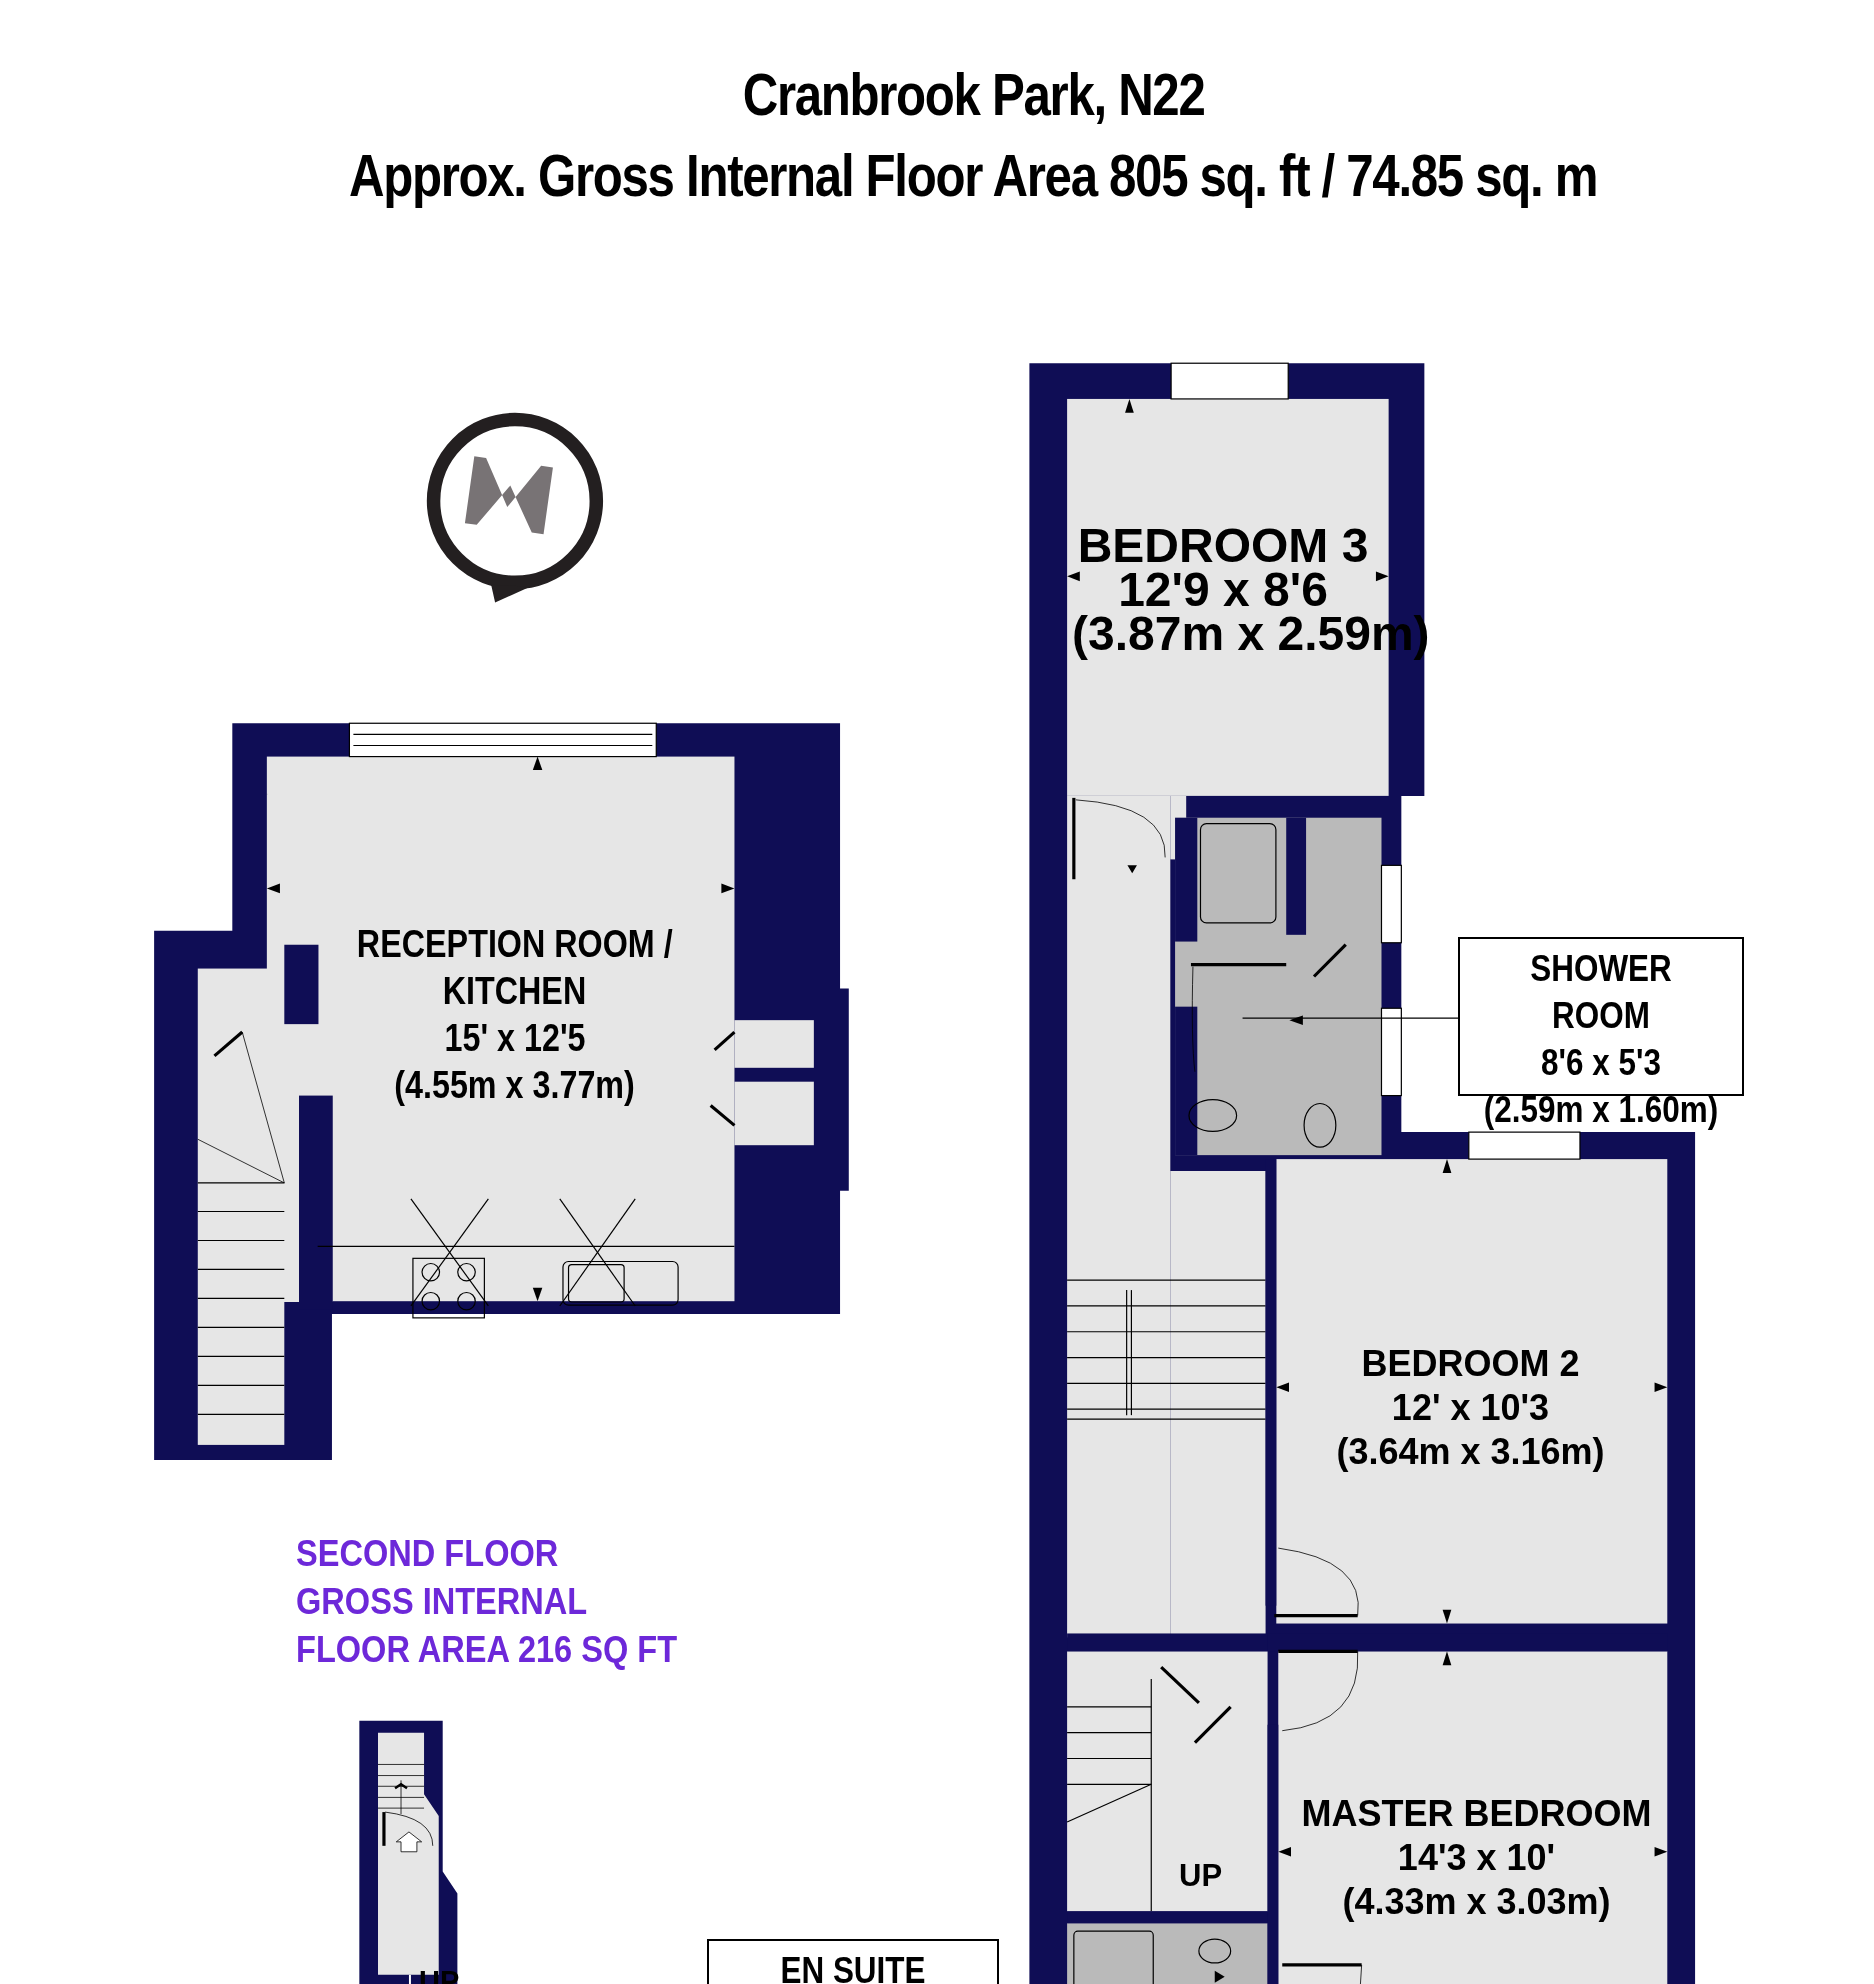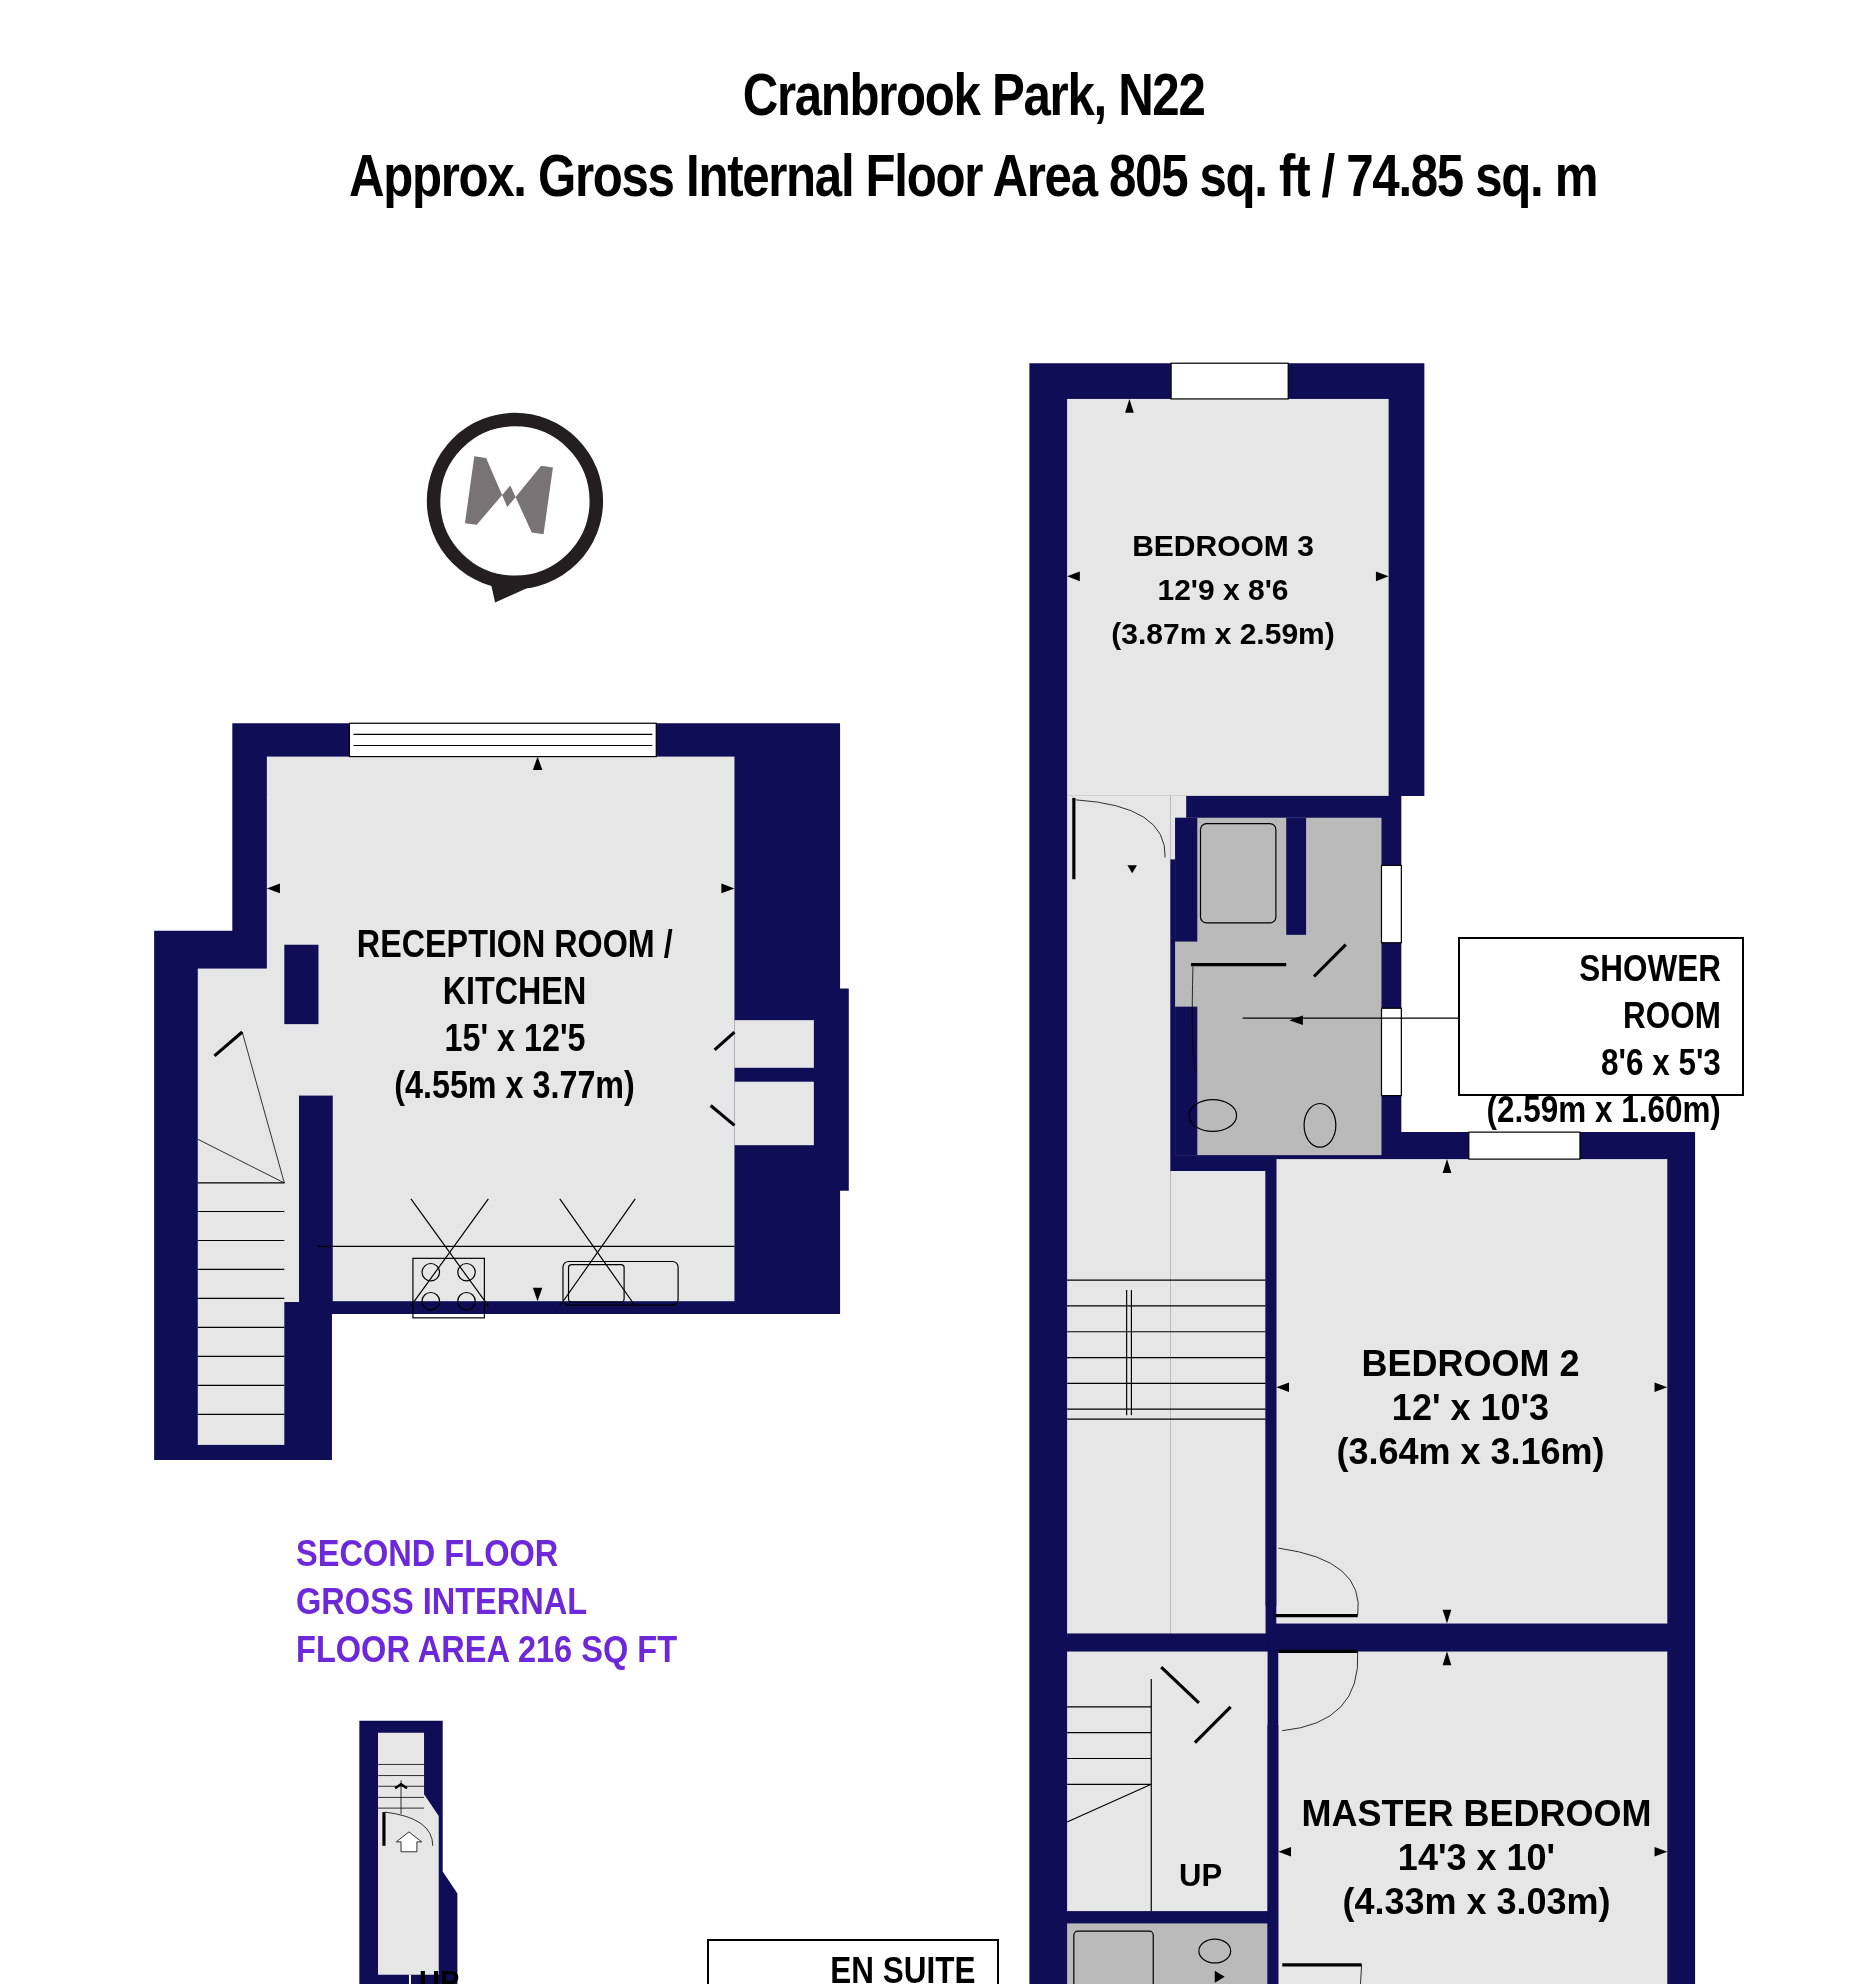--- a/index.html
+++ b/index.html
@@ -7,21 +7,21 @@
   .page { position: absolute; left: 0; top: 0; width: 1875px; height: 2812px; }
   svg.plan { position: absolute; left: 0; top: 0; }
   .title { position: absolute; left: 0; width: 1875px; text-align: center; font-weight: bold; color: #000; letter-spacing: -1.6px; transform-origin: center; padding-left: 36px; }
   .title.t1 { top: 60px; font-size: 60px; }
   .title.t2 { top: 141px; font-size: 60px; }
   .t-cond { display: inline-block; transform: scaleX(0.82); }
   .label { position: absolute; text-align: center; font-weight: bold; color: #000; font-size: 38px; line-height: 47px; white-space: nowrap; }
   .label .cond { display: inline-block; transform: scaleX(0.85); }
   .floor-label { position: absolute; font-weight: bold; color: #6d28d9; font-size: 37px; line-height: 48px; white-space: nowrap; }
   .floor-label span { display: block; transform: scaleX(0.88); transform-origin: left; }
-  .callout { position: absolute; background: #fff; border: 2px solid #000; box-sizing: border-box; text-align: right; font-weight: bold; font-size: 37px; line-height: 47px; padding-top: 5.6px; }
+  .callout { position: absolute; background: #fff; border: 2px solid #000; box-sizing: border-box; text-align: center; font-weight: bold; font-size: 37px; line-height: 47px; padding-top: 5.6px; }
   .callout span { display: block; transform: scaleX(0.85); }
   .small-mark { position: absolute; font-weight: bold; font-size: 31px; color: #000; }
 </style>
 </head>
 <body>
 
 <div class="page">
 
   <div class="title t1"><span class="t-cond">Cranbrook Park, N22</span></div>
   <div class="title t2"><span class="t-cond">Approx. Gross Internal Floor Area 805 sq. ft / 74.85 sq. m</span></div>
@@ -228,21 +228,21 @@
     </g>
   </svg>
 
   <div class="label" style="left:326px; top:921px; width:377px;">
     <div class="cond">RECEPTION ROOM /</div><br>
     <div class="cond">KITCHEN</div><br>
     <div class="cond">15' x 12'5</div><br>
     <div class="cond">(4.55m x 3.77m)</div>
   </div>
 
-  <div class="label" style="left:1072px; top:524px; width:302px; font-size:30px; line-height:44px;">
+  <div class="label" style="left:1072px; top:524px; width:302px; font-size:48px; line-height:44px;">
     <div>BEDROOM 3</div>
     <div>12'9 x 8'6</div>
     <div>(3.87m x 2.59m)</div>
   </div>
 
   <div class="callout" style="left:1458px; top:937px; width:286px; height:159px;">
     <span>SHOWER ROOM</span>
     <span>8'6 x 5'3</span>
     <span>(2.59m x 1.60m)</span>
   </div>

